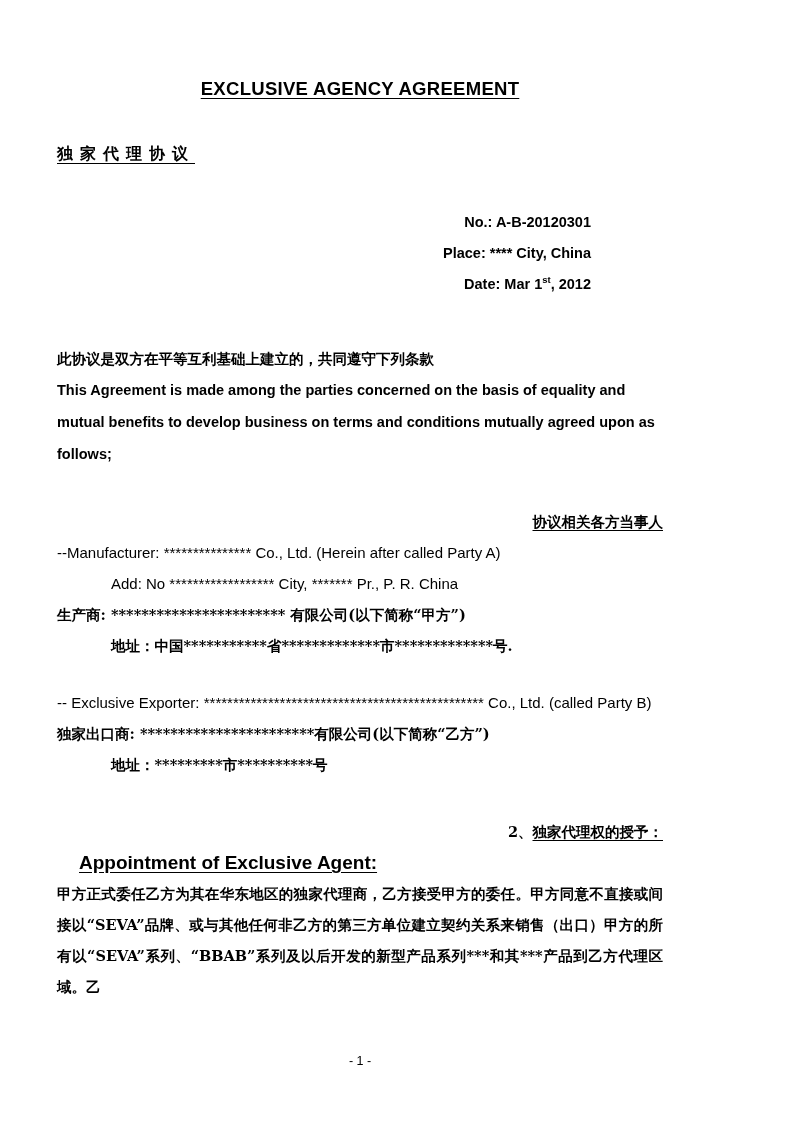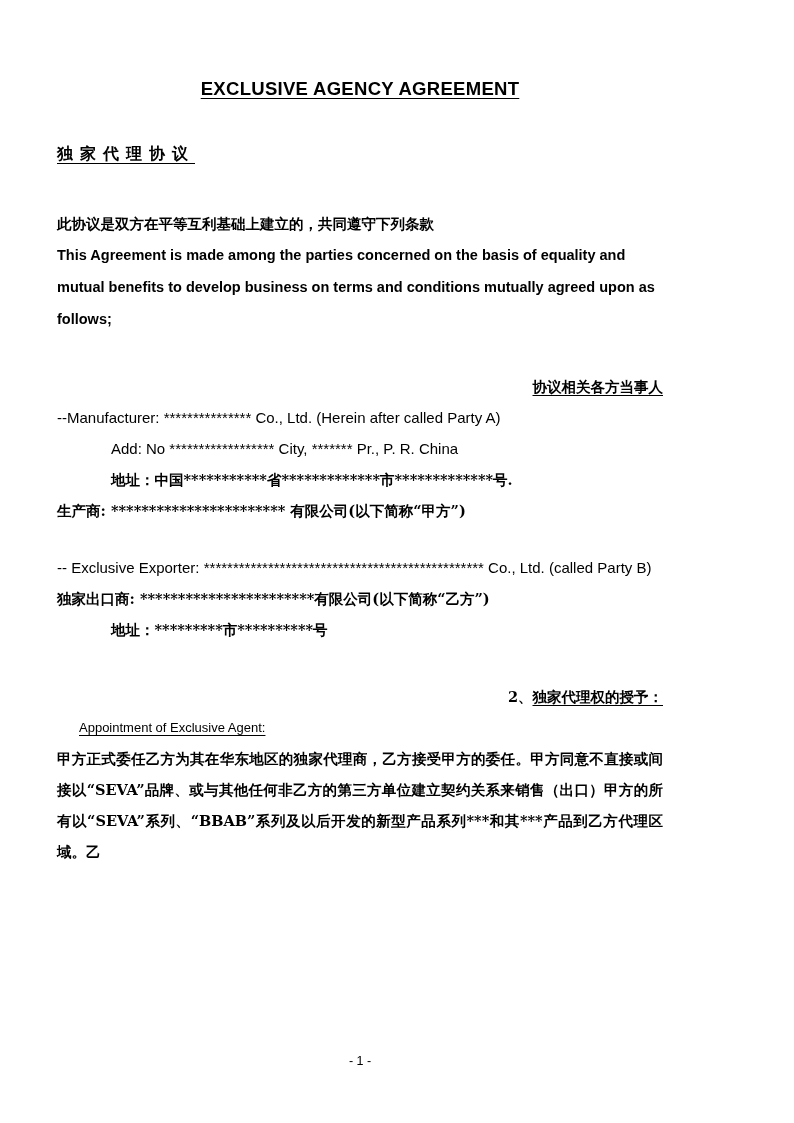--- a/index.html
+++ b/index.html
@@ -111,22 +111,22 @@
     font-weight: bold;
     line-height: 31px;
     padding-left: 26px;
     text-align: right;
   }
   .sec-head-cn .u {
     text-decoration: underline;
     text-underline-offset: 3px;
   }
   .sec-head-en-indent {
-    font-size: 13px;
-    font-weight: normal;
+    font-size: 19px;
+    font-weight: bold;
     line-height: 31px;
     padding-left: 22px;
   }
   .sec-head-en-indent .u {
     text-decoration: underline;
     text-underline-offset: 3px;
   }
   .indent-2 { padding-left: 54px; }
 
   .stars { letter-spacing: 0px; }
@@ -158,34 +158,39 @@
 <div class="page">
 
   <h1 class="doc-title">
     <span class="u">EXCLUSIVE AGENCY AGREEMENT</span>
   </h1>
 
   <h2 class="doc-subtitle">
     <span class="u">独家代理协议</span>
   </h2>
 
+  <div class="meta-block">
+    <div class="meta-line">No.: A-B-20120301</div>
+    <div class="meta-line">Place: **** City, China</div>
+    <div class="meta-line"><span>Date: Mar 1</span><sup>st</sup><span>, 2012</span></div>
+  </div>
 
   <div class="intro-wrap">
     <p class="para body-para-cn">此协议是双方在平等互利基础上建立的，共同遵守下列条款</p>
     <p class="para intro-en">This Agreement is made among the parties concerned on the basis of equality and mutual benefits to develop business on terms and conditions mutually agreed upon as follows;</p>
   </div>
 
   <div class="block-gap-lg"></div>
 
   <div>
     <div class="sec-head-cn"><span class="u">协议相关各方当事人</span></div>
     <div class="en stars">--Manufacturer: *************** Co., Ltd. (Herein after called Party A)</div>
     <div class="en stars indent-2">Add: No ****************** City, ******* Pr., P. R. China</div>
+    <div class="cn stars">生产商: *********************** 有限公司(以下简称“甲方”)</div>
     <div class="cn stars indent-2">地址：中国***********省*************市*************号.</div>
-    <div class="cn stars">生产商: *********************** 有限公司(以下简称“甲方”)</div>
 
     <div class="block-gap-md"></div>
 
     <div class="en stars">-- Exclusive Exporter: ************************************************ Co., Ltd. (called Party B)</div>
     <div class="cn stars">独家出口商: ***********************有限公司(以下简称“乙方”)</div>
     <div class="cn stars indent-2">地址：*********市**********号</div>
   </div>
 
   <div class="block-gap-lg"></div>
 

